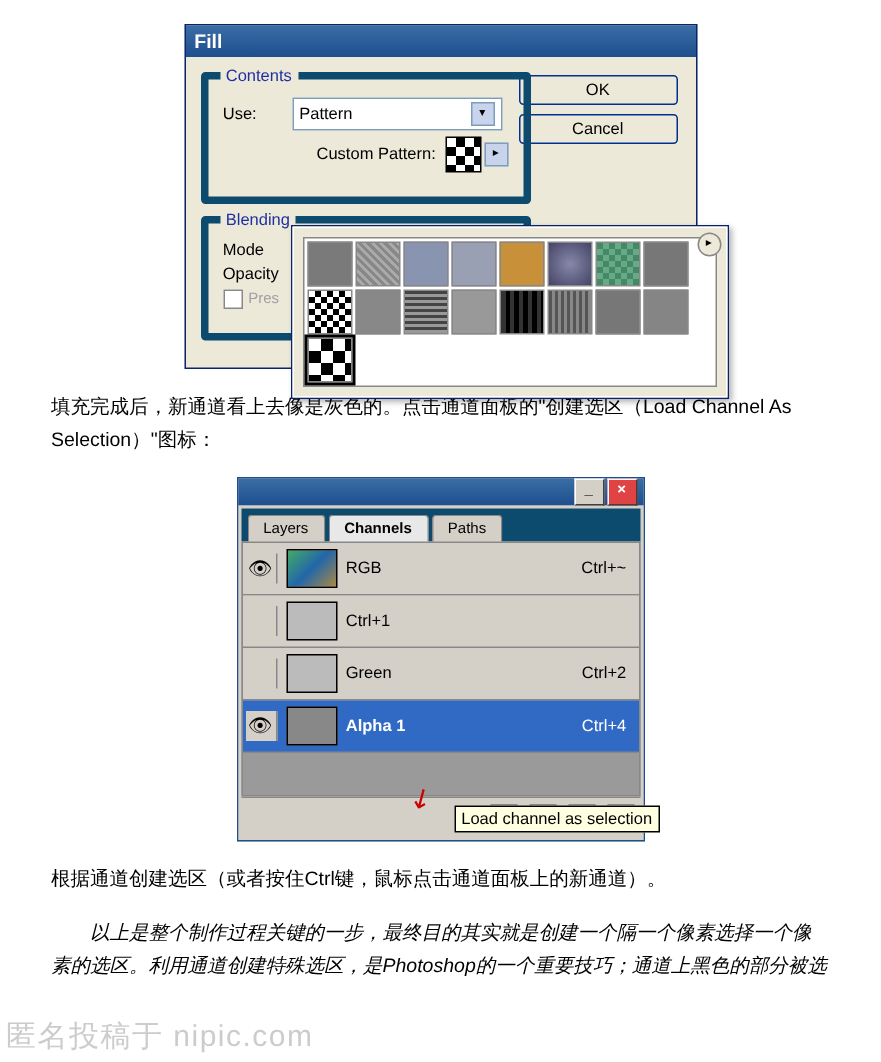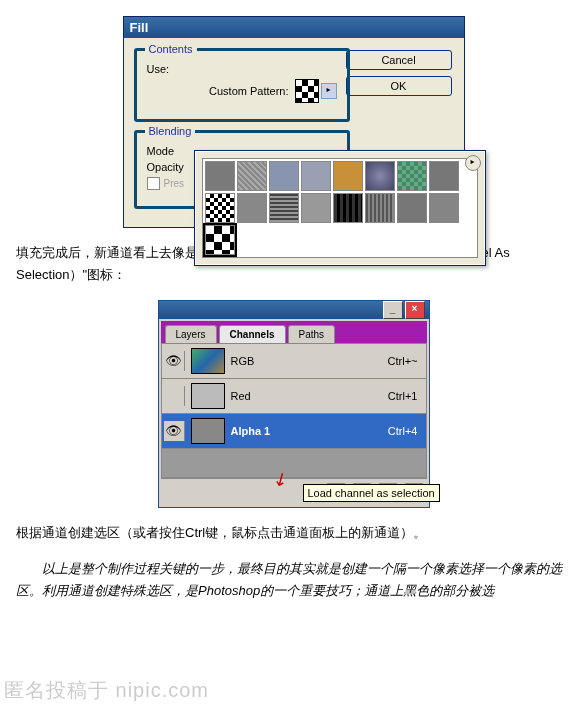--- a/index.html
+++ b/index.html
@@ -1,46 +1,46 @@
 <!DOCTYPE html>
 <html><head>
 <meta charset="utf-8">
 <style>
 body{margin:0;padding:0;font-family:Tahoma,Arial,sans-serif;font-size:11px;background:#fff;width:587px}
-.page{padding:10px 8px}
+.page{padding:10px 26px}
 .win{background:#ece9d8;border:1px solid #0a246a;position:relative}
 .titlebar{background:linear-gradient(#3a6ea5,#1e4e8e);color:#fff;padding:3px 6px;font-weight:bold;font-size:13px;display:flex;align-items:center}
 .titlebar .spacer{flex:1}
 .winbtns{display:flex;gap:2px;margin-left:auto}
 .winbtn{width:18px;height:16px;background:#d4d0c8;border:1px solid #fff;border-right-color:#404040;border-bottom-color:#404040;font-size:10px;text-align:center;line-height:14px;color:#000}
 .winbtn.close{background:#e04343;color:#fff}
 .fillwin{width:340px;margin:6px auto 0}
 .fillwin .body{padding:10px;position:relative}
-.fieldset{border:3px solid #0c4a6e;border-radius:3px;padding:8px 10px 12px;margin-bottom:8px;position:relative}
+.fieldset{border:5px solid #0c4a6e;border-radius:3px;padding:8px 10px 12px;margin-bottom:8px;position:relative}
 .fieldset .legend{position:absolute;top:-8px;left:8px;background:#ece9d8;padding:0 4px;color:#2030a0;font-size:11px}
 .row{display:flex;align-items:center;margin:4px 0}
 .lbl{padding-right:6px;color:#000}
 .select{background:#fff;border:1px solid #7f9db9;padding:2px 4px;display:flex;align-items:center;justify-content:space-between}
 .select .arrow{width:14px;height:14px;background:#c8d4ec;border:1px solid #7f9db9;text-align:center;font-size:8px;line-height:12px}
 .pat-swatch{width:22px;height:22px;border:1px solid #000;display:inline-block;vertical-align:middle;background:repeating-conic-gradient(#000 0 25%,#fff 0 50%) 0 0/12px 12px}
 .btnrow{position:absolute;right:12px;top:12px;display:flex;flex-direction:column;gap:6px}
 .btn{background:#ece9d8;border:1px solid #00308f;border-radius:3px;padding:3px 24px;font-size:11px;text-align:center;min-width:56px}
 .checkbox{width:11px;height:11px;border:1px solid #888;background:#fff;display:inline-block;vertical-align:middle;margin-right:4px}
 .disabled{color:#a0a0a0}
 
 .patpop{position:absolute;left:70px;top:112px;width:290px;background:#ece9d8;border:1px solid #0a246a;box-shadow:2px 2px 4px rgba(0,0,0,.3)}
 .patpop .inner{padding:6px;border:1px solid #fff}
 .patgrid{display:grid;grid-template-columns:repeat(8,30px);gap:2px;background:#fff;border:1px solid #888;padding:2px}
 .pat{width:30px;height:30px;border:1px solid #888;box-sizing:border-box}
 .patpop .round{position:absolute;right:4px;top:4px;width:14px;height:14px;border:1px solid #888;border-radius:50%;background:#ece9d8;font-size:8px;text-align:center;line-height:12px}
 
 .chwin{width:270px;margin:8px auto 0;background:#d4d0c8;border:1px solid #1e4e8e}
 .chwin .titlebar{height:14px;padding:2px 4px}
 .chwin .bod{background:#d4d0c8;padding:2px}
-.tabs{display:flex;padding:4px 4px 0;background:#a21caf}
+.tabs{display:flex;padding:4px 4px 0;background:#0c4a6e}
 .tab{padding:3px 10px;border:1px solid #888;border-bottom:none;background:#d4d0c8;border-radius:3px 3px 0 0;margin-right:2px;font-size:10px}
 .tab.active{background:#e8e8e8;font-weight:bold}
 .chlist{border:1px solid #888;background:#9a9a9a}
 .chrow{display:flex;align-items:center;background:#d4d0c8;border-bottom:1px solid #888;padding:2px}
 .chrow.sel{background:#316ac5;color:#fff}
 .chrow.sel .chname{font-weight:bold}
 .eye{width:20px;height:20px;border-right:1px solid #888;text-align:center;font-size:13px;line-height:20px}
 .thumb{width:32px;height:24px;background:#888;border:1px solid #000;margin:2px 6px}
 .chname{flex:1;font-size:11px}
 .sc{font-size:11px;padding-right:6px}
@@ -55,27 +55,31 @@
 <body>
 
 <div class="page">
 
 <div class="win fillwin">
   <div class="titlebar">
     <span>Fill</span>
   </div>
   <div class="body">
     <div class="btnrow">
+      <div class="btn">OK</div>
       <div class="btn">Cancel</div>
-      <div class="btn">OK</div>
     </div>
     <div class="fieldset" style="width:190px">
       <div class="legend">Contents</div>
       <div class="row">
         <div class="lbl" style="width:40px">Use:</div>
+        <div class="select" style="width:130px">
+          <span>Pattern</span>
+          <span class="arrow">▾</span>
+        </div>
       </div>
       <div class="row" style="justify-content:flex-end">
         <span class="lbl">Custom Pattern:</span>
         <span class="pat-swatch"></span>
         <span class="arrow" style="width:14px;height:14px;background:#c8d4ec;border:1px solid #7f9db9;text-align:center;font-size:8px;line-height:12px;margin-left:2px">▸</span>
       </div>
     </div>
     <div class="fieldset" style="width:190px">
       <div class="legend">Blending</div>
       <div class="row">
@@ -138,22 +142,27 @@
     <div class="chlist">
       <div class="chrow">
         <div class="eye">👁</div>
         <div class="thumb" style="background:linear-gradient(135deg,#4a6,#26a,#a84)"></div>
         <div class="chname">RGB</div>
         <div class="sc">Ctrl+~</div>
       </div>
       <div class="chrow">
         <div class="eye"></div>
         <div class="thumb" style="background:#bbb"></div>
-        <div class="chname">Red</div>
         <div class="sc">Ctrl+1</div>
+      </div>
+      <div class="chrow">
+        <div class="eye"></div>
+        <div class="thumb" style="background:#bbb"></div>
+        <div class="chname">Green</div>
+        <div class="sc">Ctrl+2</div>
       </div>
       <div class="chrow sel">
         <div class="eye" style="background:#d4d0c8;color:#000">👁</div>
         <div class="thumb" style="background:#888"></div>
         <div class="chname">Alpha 1</div>
         <div class="sc">Ctrl+4</div>
       </div>
       <div style="height:28px;background:#9a9a9a"></div>
     </div>
     <div class="chfoot">

